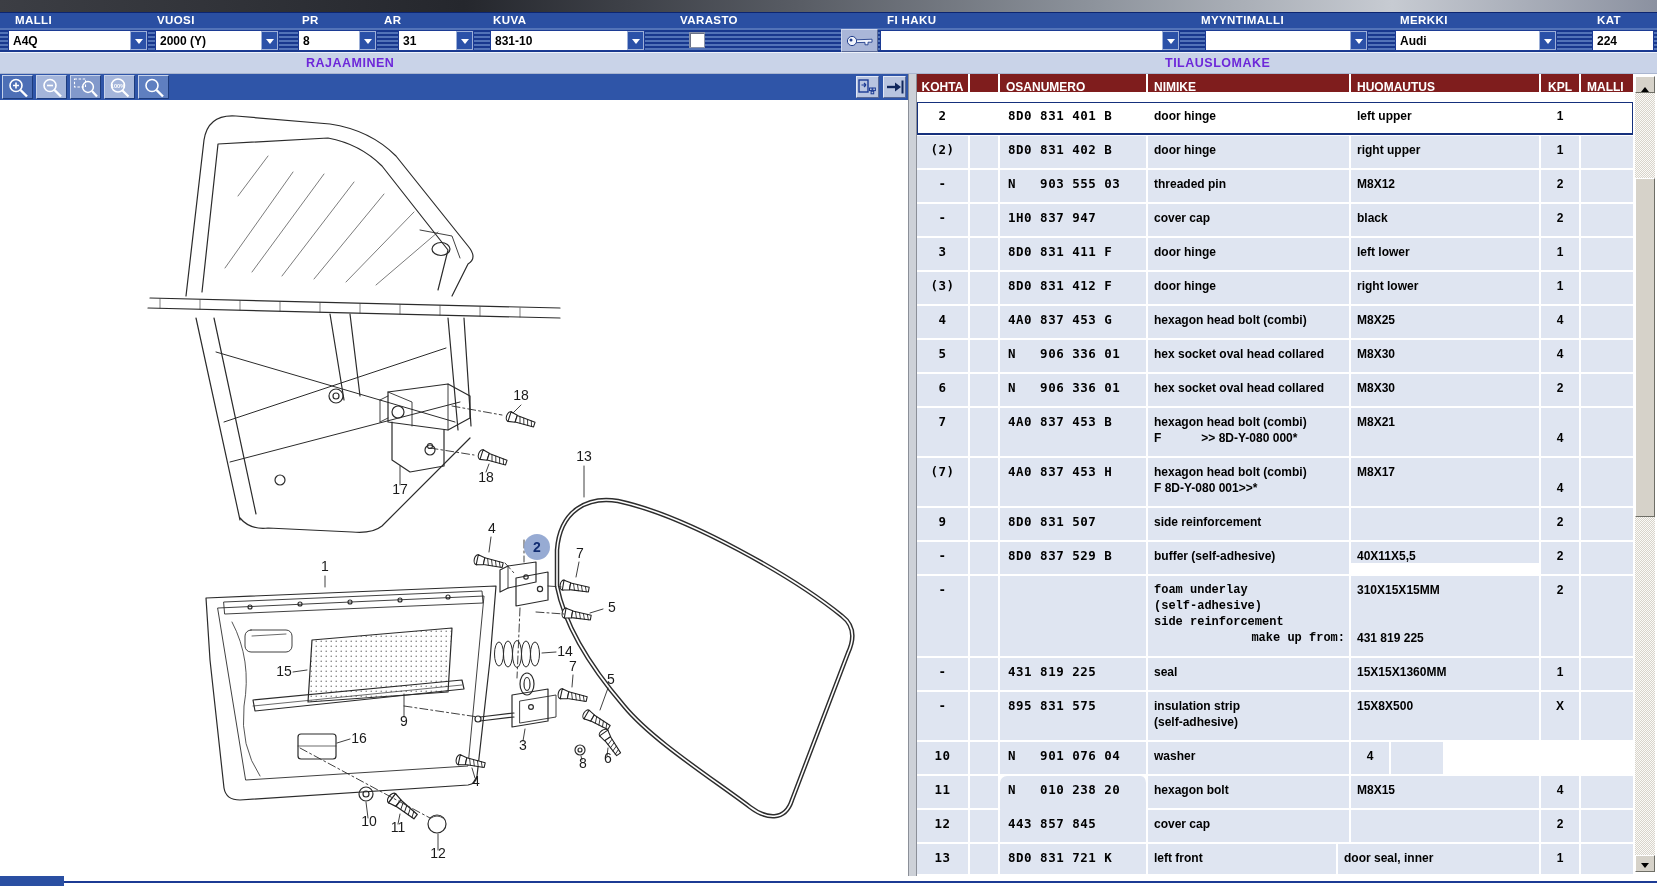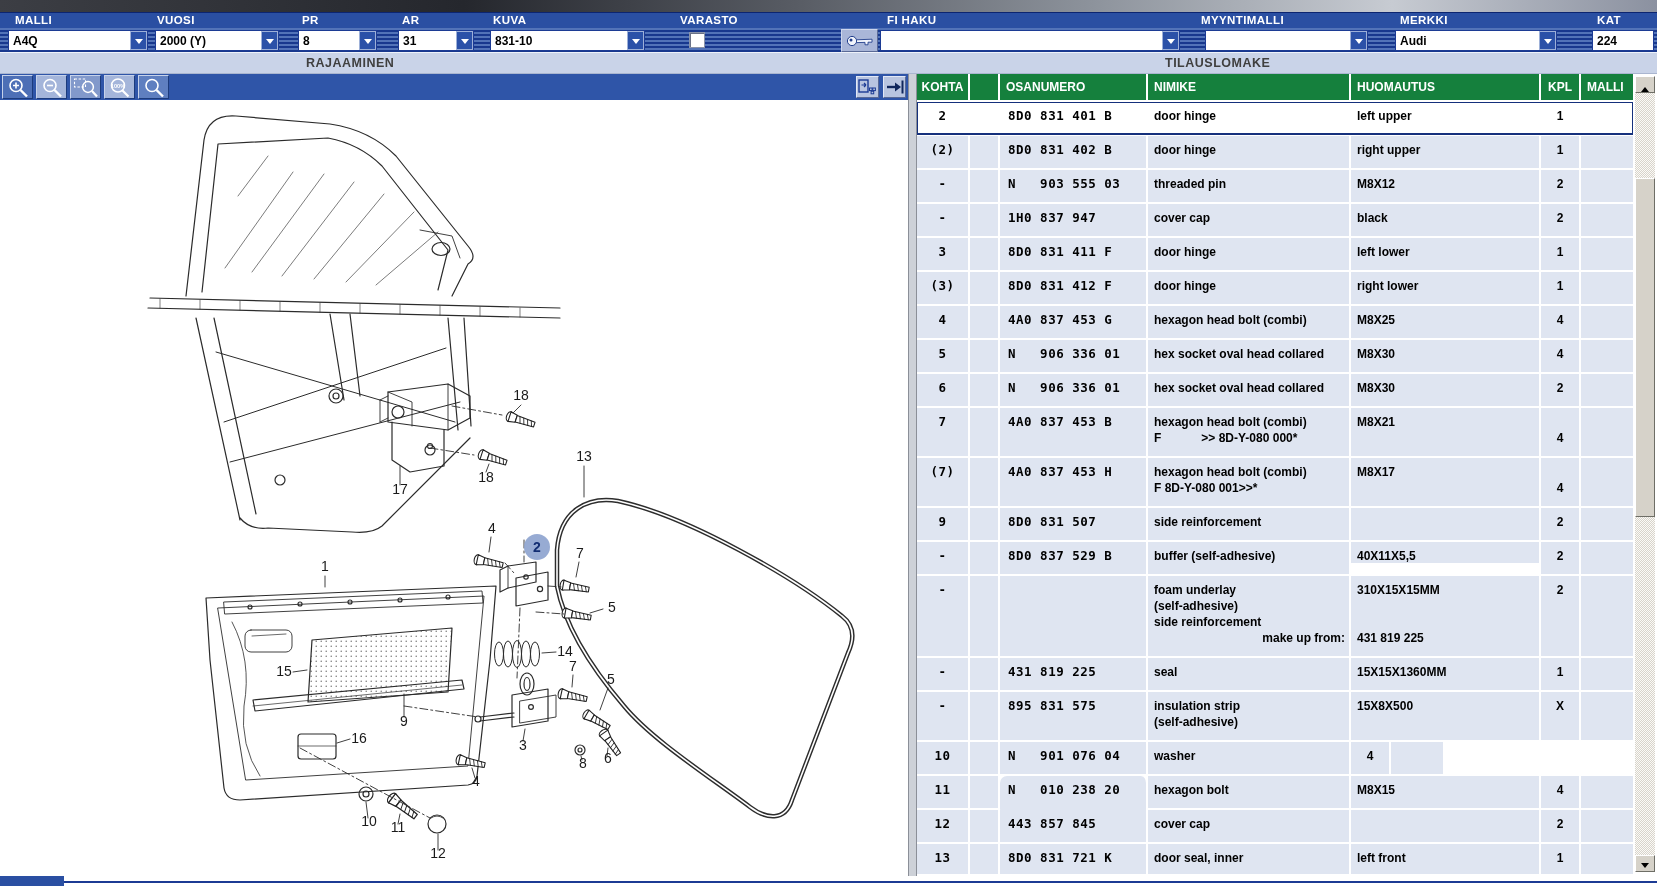--- a/index.html
+++ b/index.html
@@ -28,36 +28,36 @@
   .dd::after{content:"";position:absolute;left:4px;top:7px;border:4px solid transparent;border-top:5px solid #fff;}
   .checkbox{position:absolute;left:689px;top:4px;width:16px;height:16px;background:#fff;
     border:1px solid #8a93a8;box-shadow:inset 1px 1px 0 #6a7288;}
   .key-btn{position:absolute;left:841px;top:1px;width:37px;height:23px;background:#a9b6d8;
     border:1px solid #cdd6ec;border-right-color:#5a6a96;border-bottom-color:#5a6a96;cursor:pointer;}
   .key-btn svg{display:block;margin:4px auto 0;}
 
   
   .section-bar{position:absolute;left:0;top:52px;width:1657px;height:22px;background:#c9d3e8;
     border-top:1px solid #eef2fa;border-bottom:1px solid #aab6d0;}
-  .section-bar span{position:absolute;top:3px;color:#404040;font-size:12.5px;font-weight:bold;letter-spacing:.5px;padding-left:18px;}
+  .section-bar span{position:absolute;top:3px;color:#6d28d9;font-size:12.5px;font-weight:bold;letter-spacing:.5px;padding-left:18px;}
 
   
   .left-toolbar{position:absolute;left:0;top:74px;width:908px;height:26px;background:#2f55a8;}
   .tb-btn{position:absolute;top:1px;width:31px;height:24px;border:1px solid #c6d2ea;
     border-right-color:#1c3b7c;border-bottom-color:#1c3b7c;cursor:pointer;}
   .tb-btn svg{display:block;margin:1px auto 0;}
   .mini-btn{position:absolute;top:2px;width:23px;height:22px;background:#b9c5e0;
     border:1px solid #e2e8f6;border-right-color:#5a6a96;border-bottom-color:#5a6a96;cursor:pointer;}
   .mini-btn svg{display:block;margin:2px auto 0;}
 
   .splitter{position:absolute;left:908px;top:74px;width:9px;height:804px;background:#cdd1d8;
     border-left:1px solid #8b8f98;border-right:1px solid #8b8f98;}
 
   
-  .t-header{position:absolute;left:917px;top:74px;width:716px;height:26px;background:#15803d;display:flex;}
+  .t-header{position:absolute;left:917px;top:74px;width:716px;height:18px;background:#7f1d1d;display:flex;}
   .hc{color:#fff;font-size:12px;font-weight:bold;padding-top:6px;border-right:2px solid #fff;height:26px;}
   .t-body{position:absolute;left:917px;top:102px;width:716px;height:772px;background:#fff;overflow:hidden;}
   .row{display:flex;margin-bottom:2px;background:transparent;}
   .cell{background:#dfe5f1;border-right:2px solid #fff;padding-top:6px;overflow:hidden;}
   .row.sel{outline:2px solid #15307c;outline-offset:-1px;}
   .row.sel .cell{background:#fff;}
   .c0{width:53px;text-align:center;}
   .c1{width:30px;}
   .c2{width:148px;padding-left:8px;}
   .c3{width:203px;padding-left:6px;}
@@ -94,21 +94,21 @@
 <body>
 
 <div class="app">
 
   <div class="photo-strip"></div>
 
   <div class="band-labels">
     <span style="left:15px">MALLI</span>
     <span style="left:157px">VUOSI</span>
     <span style="left:302px">PR</span>
-    <span style="left:402px">AR</span>
+    <span style="left:384px">AR</span>
     <span style="left:493px">KUVA</span>
     <span style="left:680px">VARASTO</span>
     <span style="left:887px">FI HAKU</span>
     <span style="left:1201px">MYYNTIMALLI</span>
     <span style="left:1400px">MERKKI</span>
     <span style="left:1597px">KAT</span>
   </div>
 
   <div class="band-combos">
     <div class="combo" style="left:8px;width:140px">
@@ -601,21 +601,21 @@
         </div>
         <div class="cell c5" style="height: 32px;">
           <div class="ln">2</div>
         </div>
         <div class="cell c6" style="height: 32px;"></div>
       </div>
       <div class="row" style="height: 80px;">
         <div class="cell c0 mono" style="height: 80px;">-</div>
         <div class="cell c1" style="height: 80px;"></div>
         <div class="cell c2 mono" style="height: 80px;"></div>
-        <div class="cell c3" style="height: 80px;">
+        <div class="cell c3" style="height: 80px; font-family: Liberation Mono, monospace;">
           <div class="ln">foam underlay</div>
           <div class="ln">(self-adhesive)</div>
           <div class="ln">side reinforcement</div>
           <div class="ln right">make up from:</div>
         </div>
         <div class="cell c4" style="height: 80px;">
           <div class="ln">310X15X15MM</div>
           <div class="ln"></div>
           <div class="ln"></div>
           <div class="ln">431 819 225</div>
@@ -695,25 +695,25 @@
         </div>
         <div class="cell c5" style="height: 32px;">
           <div class="ln">2</div>
         </div>
         <div class="cell c6" style="height: 32px;"></div>
       </div>
       <div class="row" style="height: 32px;">
         <div class="cell c0 mono" style="height: 32px;">13</div>
         <div class="cell c1" style="height: 32px;"></div>
         <div class="cell c2 mono" style="height: 32px;">8D0 831 721 K</div>
+        <div class="cell c4" style="height: 32px;">
+          <div class="ln">left front</div>
+        </div>
         <div class="cell c3" style="height: 32px;">
           <div class="ln">door seal, inner</div>
-        </div>
-        <div class="cell c4" style="height: 32px;">
-          <div class="ln">left front</div>
         </div>
         <div class="cell c5" style="height: 32px;">
           <div class="ln">1</div>
         </div>
         <div class="cell c6" style="height: 32px;"></div>
       </div>
     </div>
 
   <div class="vscroll">
     <div class="sc-btn sc-up"></div>

